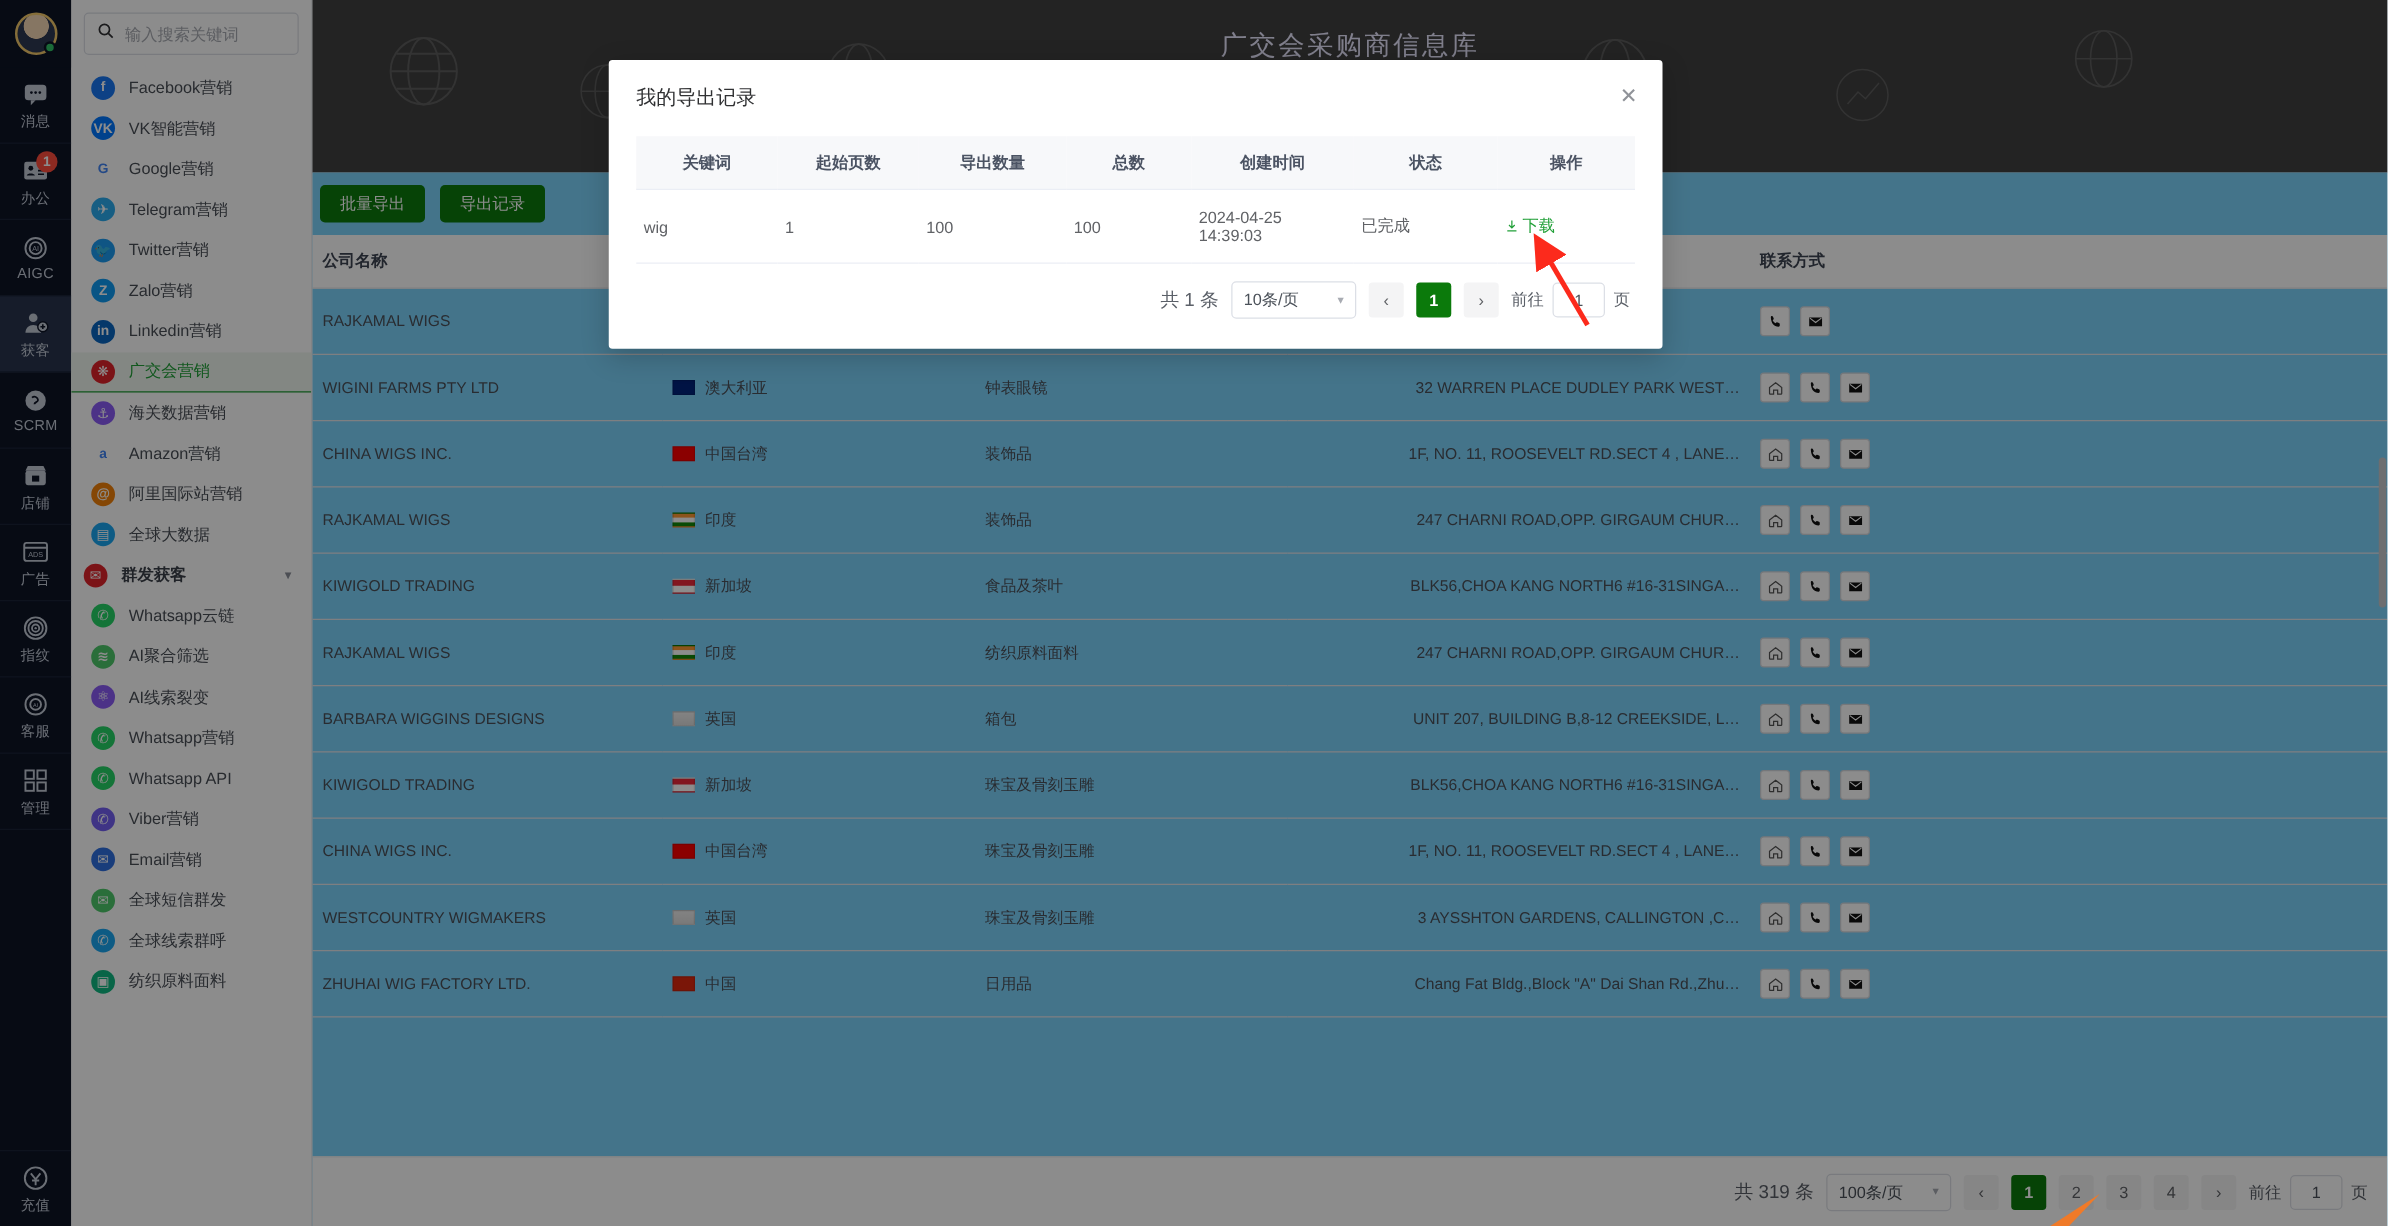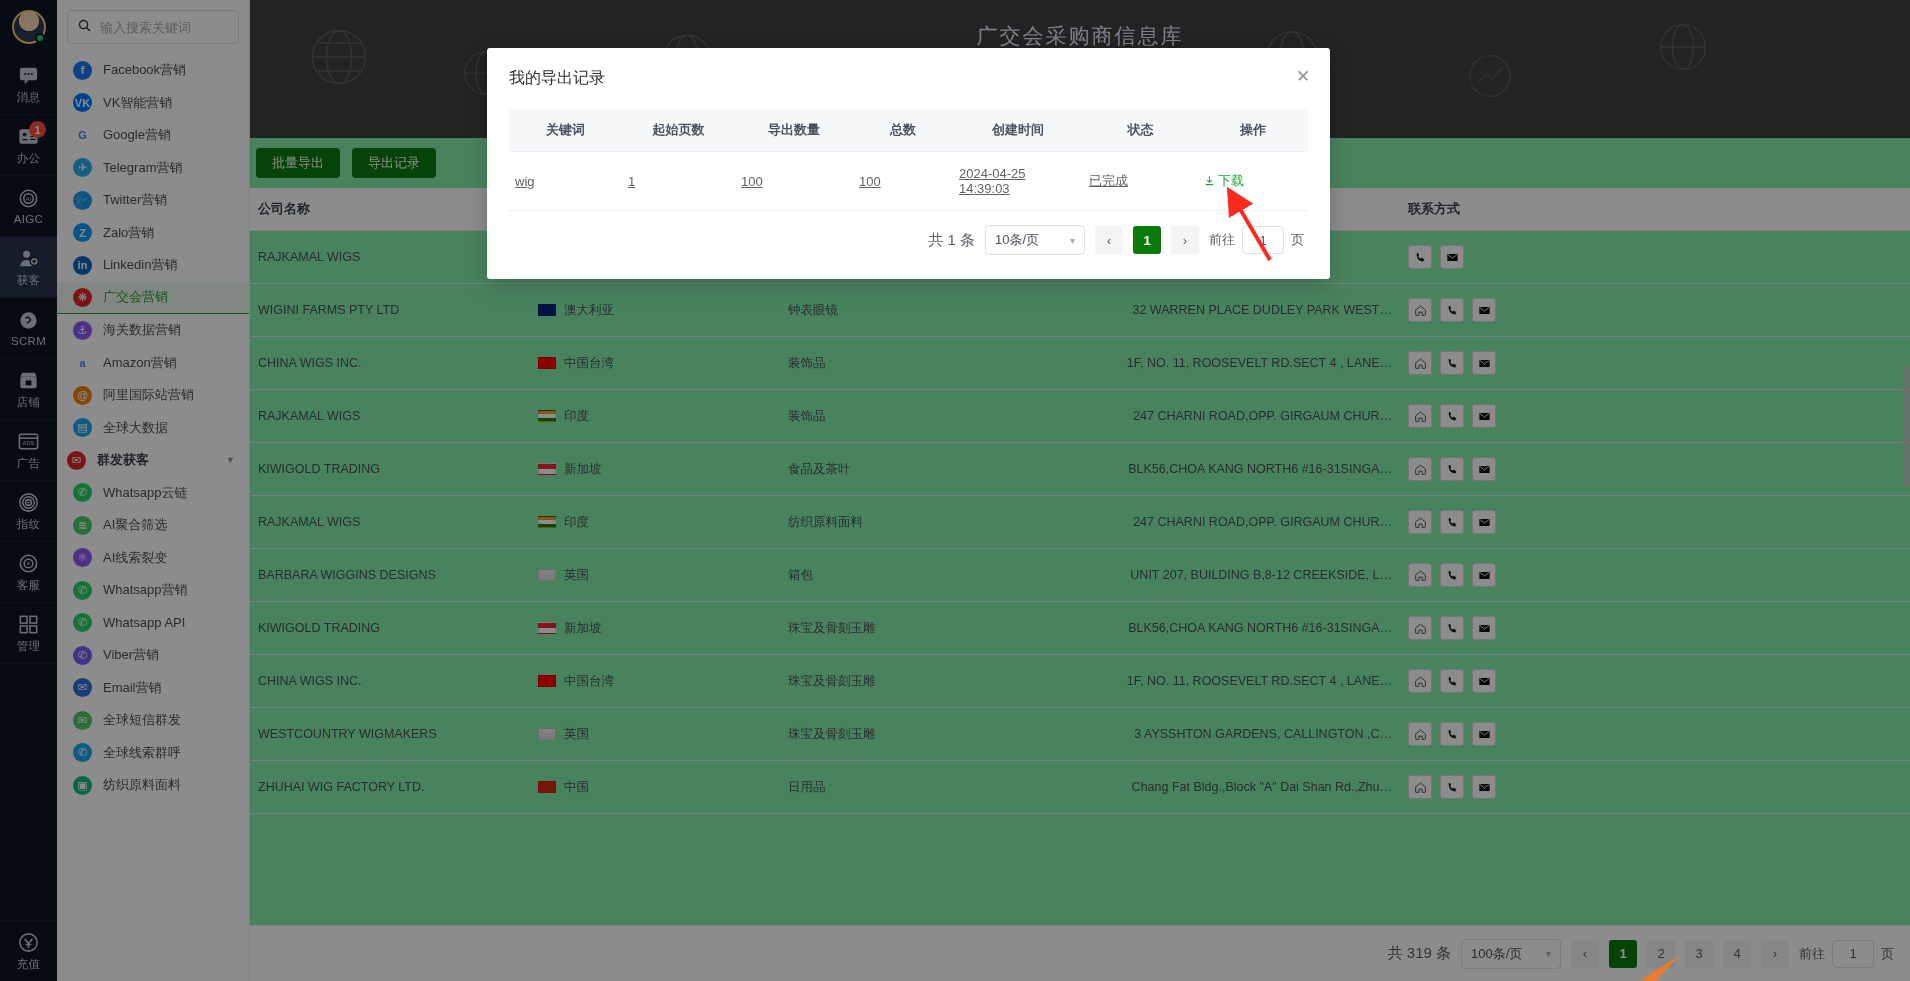--- a/index.html
+++ b/index.html
@@ -73,21 +73,21 @@
   
   .main{ position:absolute; left:250px; top:0; right:0; bottom:0; background:#fff; }
   .banner{
     height:138px; background:#404040; position:relative; overflow:hidden;
   }
   .banner-title{
     position:absolute; left:0; right:0; top:22px; text-align:center;
     color:#e9e7ff; font-size:21px; letter-spacing:2px;
   }
   .globe{ position:absolute; opacity:.15; }
-  .content{ position:absolute; left:0; right:0; top:138px; bottom:0; background:#86efac; }
+  .content{ position:absolute; left:0; right:0; top:138px; bottom:0; background:#7dd3fc; }
   .toolbar{ height:50px; display:flex; align-items:center; gap:12px; padding:0 6px; }
   .btn-green{
     background:#0b7a0b; color:#fff; border:0; border-radius:4px;
     height:30px; padding:0 16px; font-size:13px; cursor:pointer;
     font-family:"Liberation Sans", sans-serif;
   }
 
   table.grid{ width:100%; border-collapse:collapse; table-layout:fixed; }
   table.grid th{
     text-align:left; font-size:13px; color:#3d4452; font-weight:bold;
@@ -146,21 +146,20 @@
   }
   .modal-body{ padding:14px 22px 16px 22px; }
   table.mtab{ width:100%; border-collapse:collapse; table-layout:fixed; }
   table.mtab th{
     background:#f7f8fa; text-align:center; font-size:13px; color:#4b5363;
     font-weight:bold; padding:12px 6px; border-bottom:1px solid #ebeef5;
   }
   table.mtab td{
     font-size:13px; color:#606266; padding:14px 6px; border-bottom:1px solid #ebeef5;
     vertical-align:middle;
-    text-decoration:underline;
   }
   .m-kw{width:113px}.m-sp{width:113px}.m-qty{width:118px}.m-tot{width:100px}
   .m-time{width:130px}.m-st{width:115px}.m-op{width:auto}
   .dl-link{ color:#21a038; font-size:13px; cursor:pointer; display:inline-flex; align-items:center; gap:3px;}
   .modal-pager{
     display:flex; align-items:center; justify-content:flex-end; gap:10px;
     padding:14px 4px 8px 4px;
   }
   .arrow-overlay{ position:absolute; left:0; top:0; pointer-events:none; }
   .scrollbar-v{

